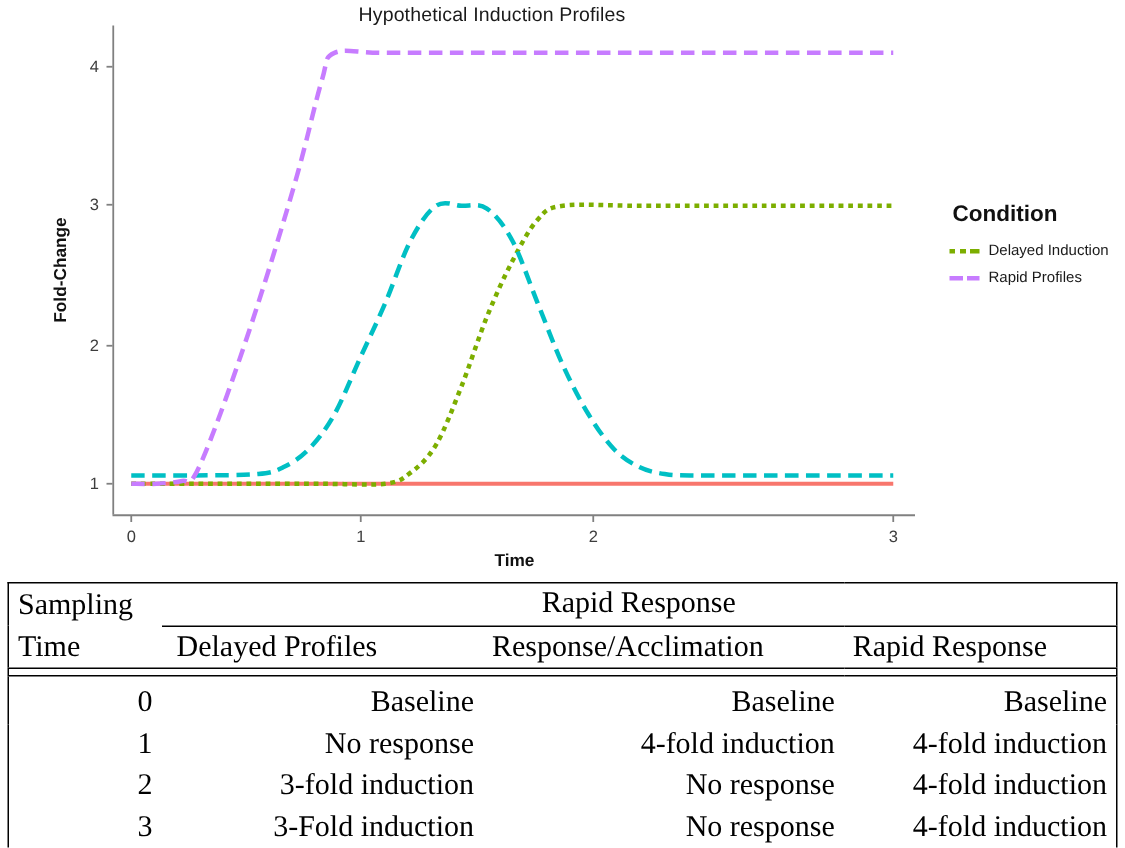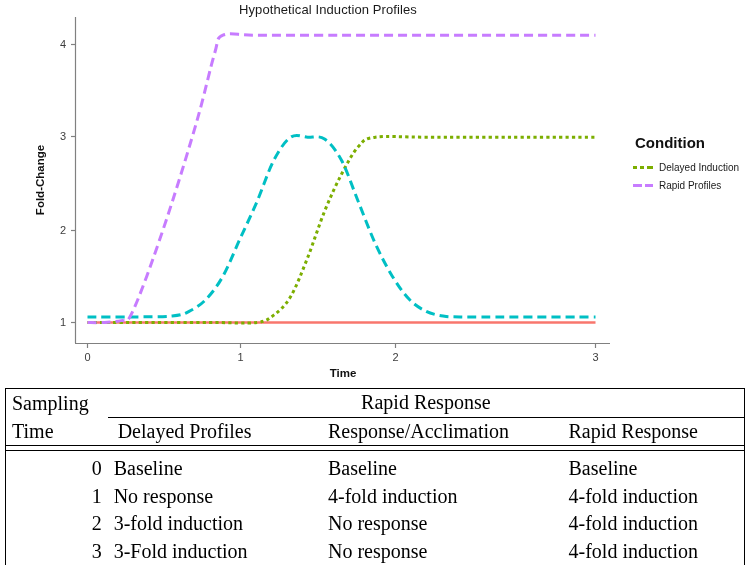--- a/index.html
+++ b/index.html
@@ -136,21 +136,21 @@
     border-top: 1.3px solid #000;
     border-bottom: 1.3px solid #000;
     background: #fff;
   }
   td.time-cell {
     text-align: right;
     padding-right: 10px;
     width: 92px;
   }
   td.body-cell {
-    text-align: left;
+    text-align: right;
     padding-left: 8px;
   }
   td.body-cell.c1 { width: 225px; }
   td.body-cell.c2 { width: 237px; }
   td.body-cell.c3 { width: 186px; }
   tr.first-body td { padding-top: 5px; }
   tr.last-body td { padding-bottom: 4px; }
 </style>
 </head>
 <body>

